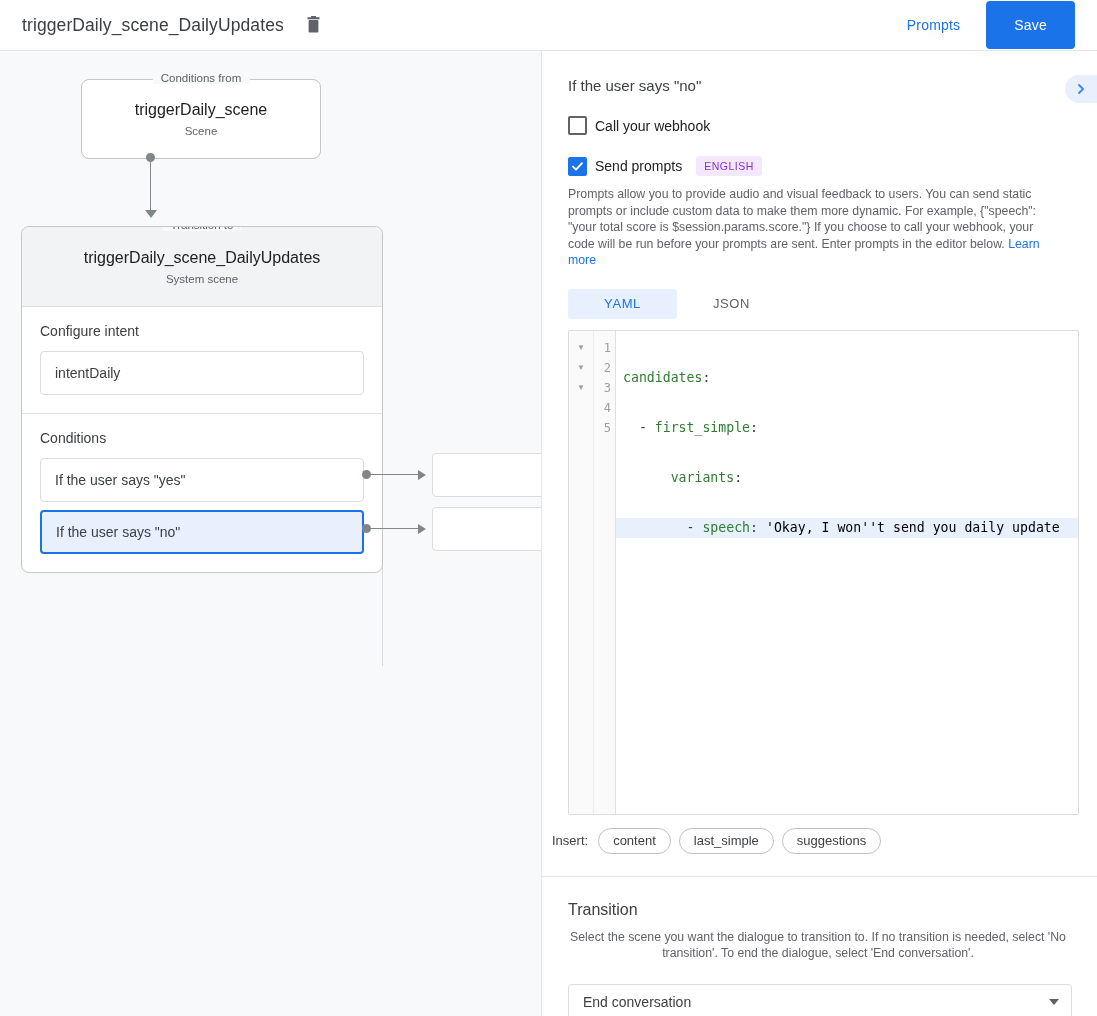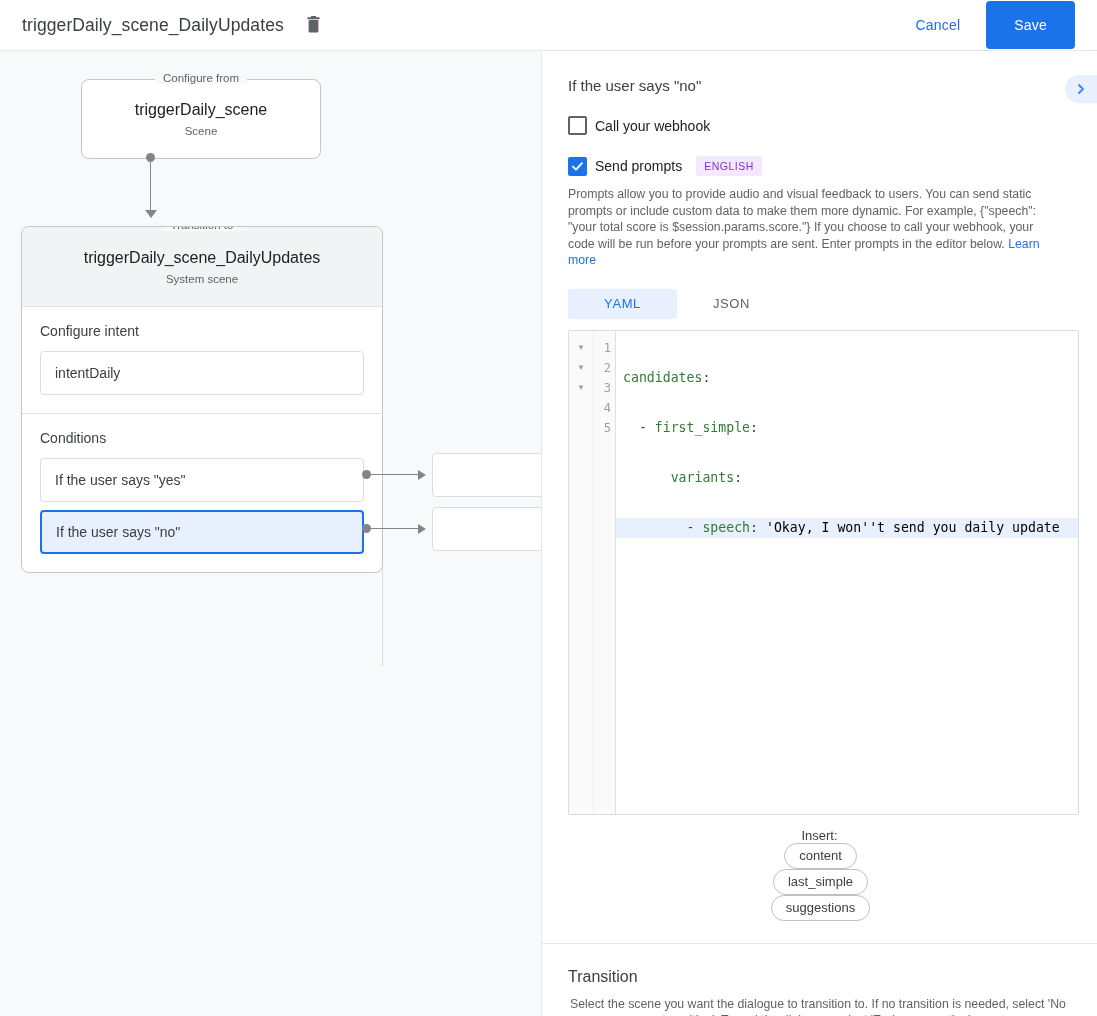--- a/index.html
+++ b/index.html
@@ -186,21 +186,21 @@
   .code-area {
     flex: 1; padding-top: 7px; overflow: hidden;
     font-family: "DejaVu Sans Mono", monospace; font-size: 13.2px; white-space: pre;
   }
   .code-line { height: 20px; line-height: 20px; padding-left: 7px; }
   .code-line.hl { background: #e8f0fe; }
   .k { color: #2e7d32; }
   .p { color: #3c4043; }
   .s { color: #000000; }
 
-  .insert-row { display: flex; align-items: center; margin: 13px 0 0 10px; flex-direction: column; }
+  .insert-row { display: flex; align-items: center; margin: 13px 0 0 10px; }
   .insert-label { font-size: 13px; color: #3c4043; margin-right: 10px; }
   .chip {
     border: 1px solid #bdc1c6; border-radius: 14px; height: 26px;
     display: flex; align-items: center; padding: 0 14px;
     font-size: 13px; color: #3c4043; margin-right: 8px; cursor: pointer;
     background: #fff;
   }
 
   .panel-divider { margin-top: 22px; height: 1px; background: #e4e6e8; }
 
@@ -226,28 +226,28 @@
   <div class="topbar">
     <div class="topbar-title">triggerDaily_scene_DailyUpdates</div>
     <div class="trash-btn">
       <svg width="15" height="18" viewBox="0 0 15 18">
         <rect x="1.5" y="1.2" width="12" height="2.1" fill="#5f6368"></rect>
         <rect x="5" y="0" width="5" height="2" fill="#5f6368"></rect>
         <rect x="2.6" y="4" width="9.8" height="12.6" rx="1" fill="#5f6368"></rect>
       </svg>
     </div>
     <div class="topbar-spacer"></div>
-    <button class="cancel-btn">Cancel</button>
+    <button class="cancel-btn">Prompts</button>
     <button class="save-btn">Save</button>
   </div>
 
   <div class="canvas">
 
     <div class="fieldset-box" id="node-from">
-      <div class="fieldset-legend">Configure from</div>
+      <div class="fieldset-legend">Conditions from</div>
       <div class="node-title">triggerDaily_scene</div>
       <div class="node-sub">Scene</div>
     </div>
 
     <div class="conn-dot" style="left:146px; top:102px;"></div>
     <div class="conn-line" style="left:150px; top:106px; width:1px; height:56px;"></div>
     <div style="position:absolute; left:145px; top:159px; width:0;height:0;border-left:6px solid transparent;border-right:6px solid transparent;border-top:8px solid #80868b;"></div>
 
     <div class="vline"></div>
 

